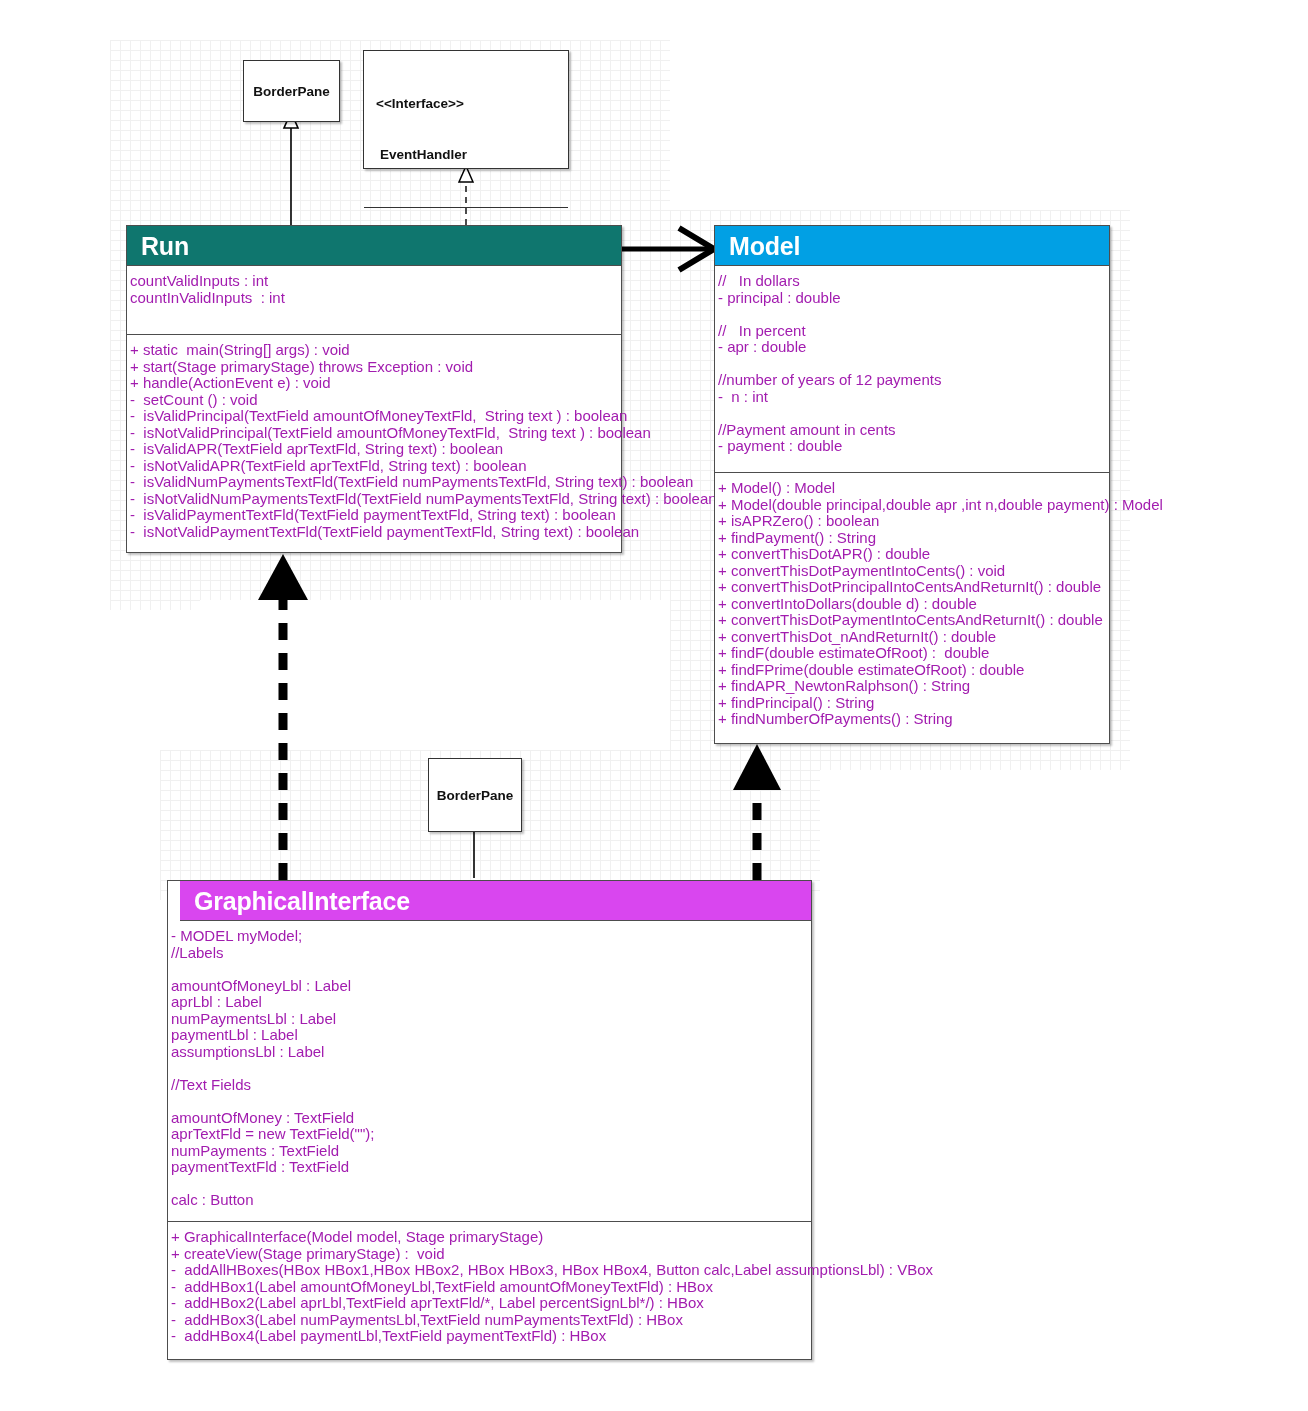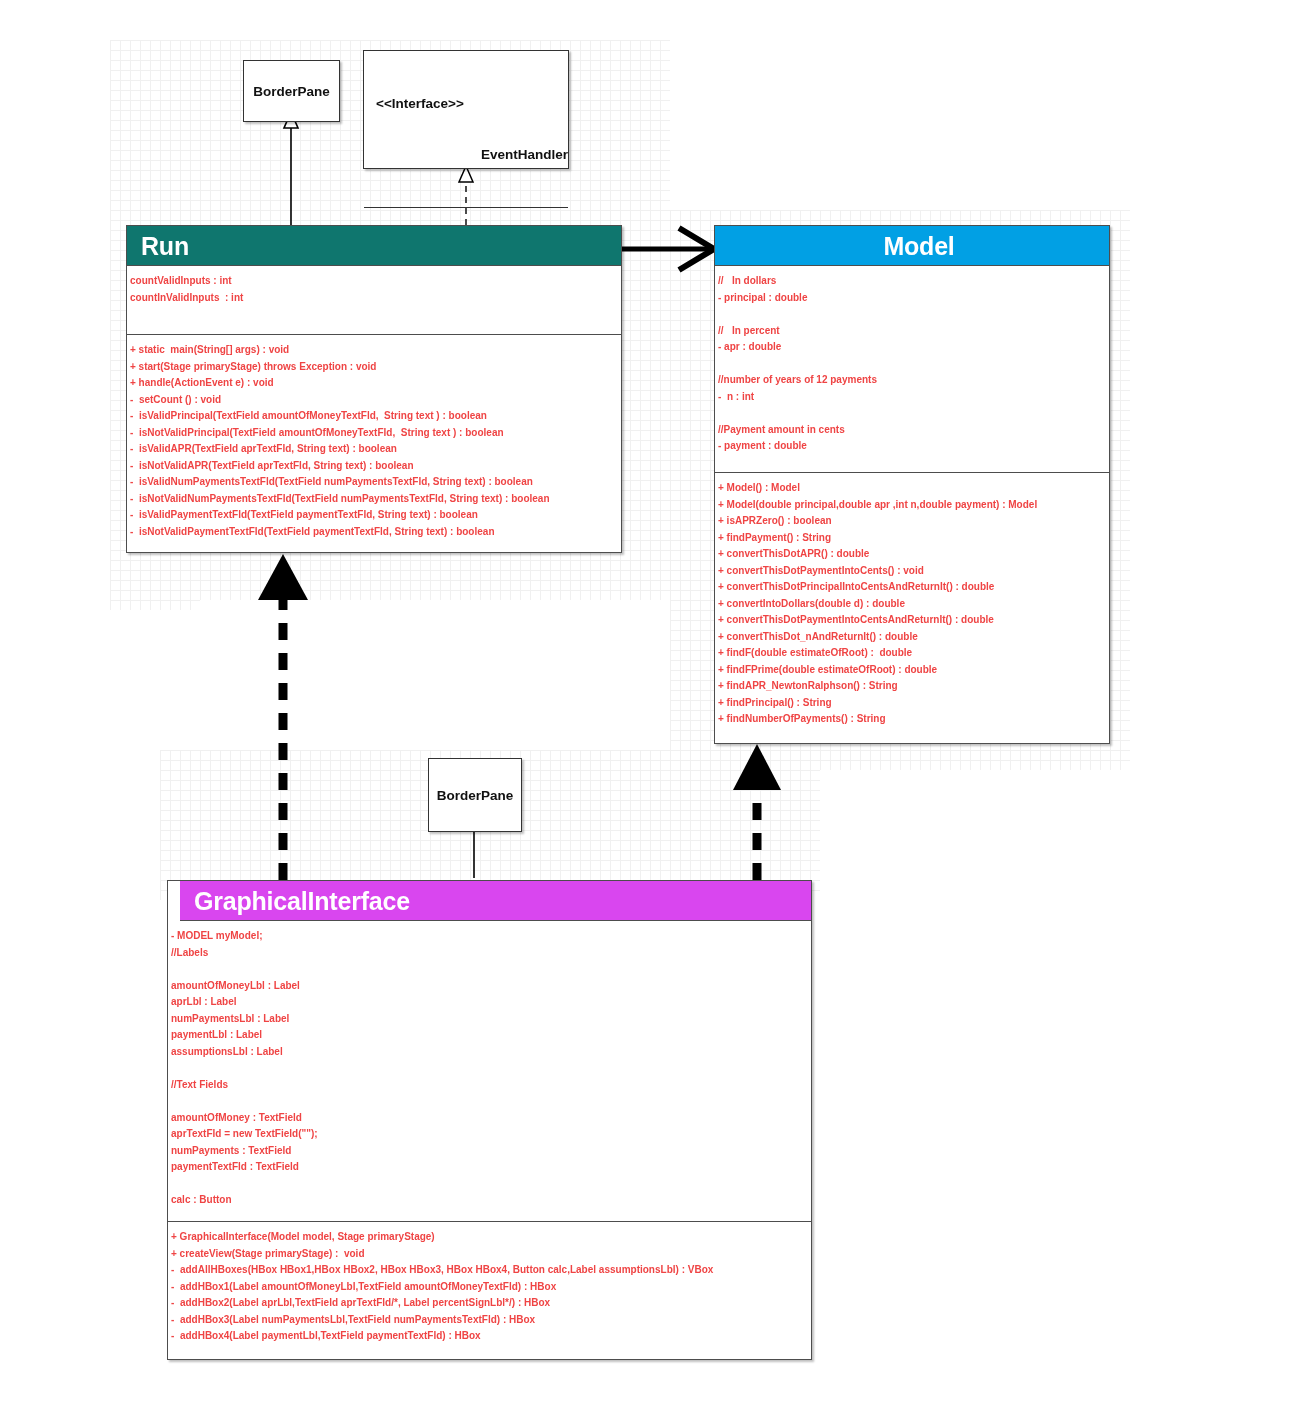--- a/index.html
+++ b/index.html
@@ -51,31 +51,30 @@
     box-sizing: border-box;
     font-weight: bold;
     color: #ffffff;
     font-size: 25px;
     line-height: 1;
     padding: 8px 0 6px 14px;
     letter-spacing: -0.2px;
     border-bottom: 1.5px solid #4d4d4d;
   }
   .uml .hdr.run     { background: #0f766e; }
-  .uml .hdr.model   { background: #01a0e4; text-align: center; }
+  .uml .hdr.model   { background: #01a0e4; }
   .uml .hdr.gui     { background: #d946ef; margin-left: 12px; }
 
   .uml .compartment {
     box-sizing: border-box;
     padding: 7px 0 7px 3px;
-    font-size: 10px;
+    font-size: 15px;
     line-height: 16.5px;
-    color: #ef4444;
+    color: #a21caf;
     white-space: pre;
-    font-weight: bold;
   }
   .uml .compartment + .compartment { border-top: 1.5px solid #4d4d4d; }
   .uml .compartment .row { white-space: pre; }
   .uml .compartment .row.blank { height: 16.5px; }
 
   
   .plain {
     position: absolute;
     box-sizing: border-box;
     background: #ffffff;
@@ -158,21 +157,21 @@
     </g>
   </svg>
 
   <div class="plain" style="left:243px; top:60px; width:97px; height:62px;">
     <div class="center-name">BorderPane</div>
   </div>
 
   <div class="plain" style="left:363px; top:50px; width:206px; height:119px;">
     <div class="sect title-sect">
       <div>&lt;&lt;Interface&gt;&gt;</div>
-      <div style="padding-left:4px;text-align:right;">EventHandler</div>
+      <div style="padding-left:4px;">EventHandler</div>
     </div>
     <div class="sect" style="height:24px; padding-top:4px; padding-bottom:4px;"></div>
     <div class="sect" style="height:39px; display:flex; align-items:center;"><div class="row">+ handle(ActionEvent arg0) : void</div></div>
   </div>
 
   <div class="plain" style="left:428px; top:758px; width:94px; height:74px;">
     <div class="center-name">BorderPane</div>
   </div>
 
   <div class="uml" style="left:126px; top:225px; width:496px; height:328px;">

